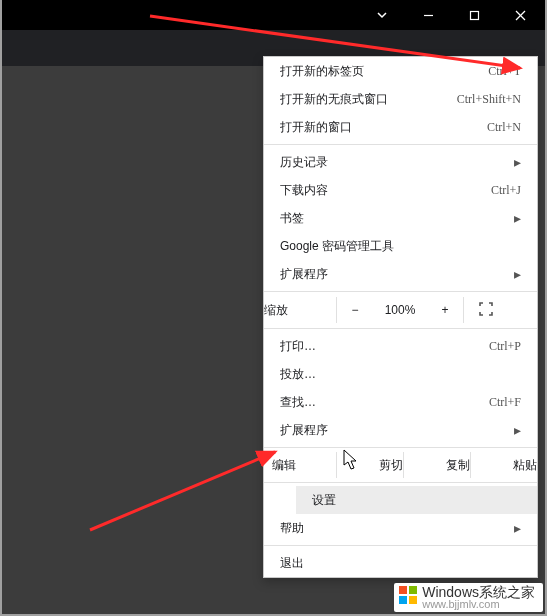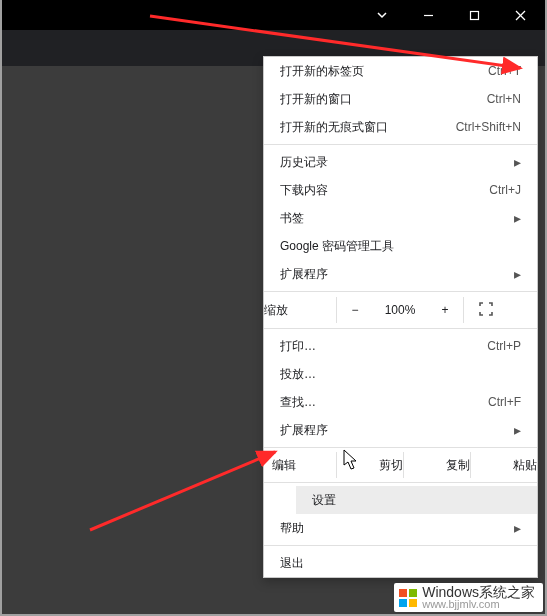--- a/index.html
+++ b/index.html
@@ -13,39 +13,39 @@
 
   .toolbar { height: 36px; background: #35363a; display: flex; justify-content: flex-end; align-items: center; padding-right: 6px; gap: 4px; }
   .toolbar .icon { width: 34px; height: 30px; display: flex; align-items: center; justify-content: center; color: #e8eaed; border-radius: 18px; }
   .dots-circle { width:30px; height:30px; border-radius:50%; background:#111; display:flex; align-items:center; justify-content:center; }
 
   .viewport { position: absolute; top: 66px; left: 0; right: 0; bottom: 0; background: #3c3c3c; }
 
   .menu { position: absolute; top: 56px; right: 9px; width: 275px; background: #fff; border: 1px solid #c9c9c9; box-shadow: 0 4px 10px rgba(0,0,0,.25); font-size: 12px; color: #202124; }
   .menu-item { display: flex; align-items: center; justify-content: space-between; height: 28px; padding: 0 16px; }
   .menu-item .label { display: flex; align-items: center; gap: 4px; }
-  .shortcut { color: #555; font-size: 12px; }
+  .shortcut { color: #555; font-size: 12px; font-family: Liberation Serif, serif; }
   .sep { height: 1px; background: #e0e0e0; margin: 3px 0; }
   .menu-item.highlight { background: #ececec; margin-left: 32px; }
   .submenu-arrow { color: #555; font-size: 14px; line-height: 1; }
   .zoom-row { display: flex; align-items: center; height: 30px; }
   .zoom-row .zlabel { width: 72px; padding-left: 0; }
   .zoom-row .zbtn { width: 36px; text-align: center; }
   .zoom-row .zval { width: 54px; text-align: center; }
   .zoom-row .fsbtn { width: 44px; text-align: center; }
   .vsep { width: 1px; height: 26px; background: #e0e0e0; }
   .edit-row { display: flex; align-items: center; height: 28px; }
   .edit-row .elabel { width: 72px; padding-left: 8px; }
   .edit-row .ebtn { flex: 1; text-align: right; }
 
   .arrow-svg { position: absolute; pointer-events: none; }
 
   .cursor { position: absolute; left: 343px; top: 449px; z-index: 20; }
 
-  .watermark { position: absolute; right: 4px; bottom: 4px; background: #fff; padding: 2px 8px 2px 4px; display: flex; align-items: center; gap: 4px; border-radius: 2px; box-shadow: 0 0 2px rgba(0,0,0,.1); margin-left: 8px; }
+  .watermark { position: absolute; right: 4px; bottom: 4px; background: #fff; padding: 2px 8px 2px 4px; display: flex; align-items: flex-start; gap: 4px; border-radius: 2px; box-shadow: 0 0 2px rgba(0,0,0,.1); margin-left: 8px; }
   .watermark .wlogo { width: 20px; height: 20px; }
   .watermark .wtext { font-size: 14px; color: #333; line-height: 1; }
   .watermark .wurl { font-size: 11px; color: #999; line-height: 1; }
 
   .frame-border { position:absolute; inset:0; border:2px solid #a0a0a0; border-top:none; pointer-events:none; z-index:50; }
 </style>
 </head>
 <body>
 
 <div class="titlebar">
@@ -108,26 +108,26 @@
 </div>
 
 <div class="viewport"></div>
 
 <div class="menu">
   <div class="menu-item">
     <span class="label">打开新的标签页</span>
     <span class="shortcut">Ctrl+T</span>
   </div>
   <div class="menu-item">
+    <span class="label">打开新的无痕式窗口</span>
+    <span class="shortcut">Ctrl+Shift+N</span>
+  </div>
+  <div class="menu-item">
     <span class="label">打开新的窗口</span>
     <span class="shortcut">Ctrl+N</span>
-  </div>
-  <div class="menu-item">
-    <span class="label">打开新的无痕式窗口</span>
-    <span class="shortcut">Ctrl+Shift+N</span>
   </div>
   <div class="sep"></div>
   <div class="menu-item">
     <span class="label">历史记录</span>
     <span class="submenu-arrow">▸</span>
   </div>
   <div class="menu-item">
     <span class="label">下载内容</span>
     <span class="shortcut">Ctrl+J</span>
   </div>

